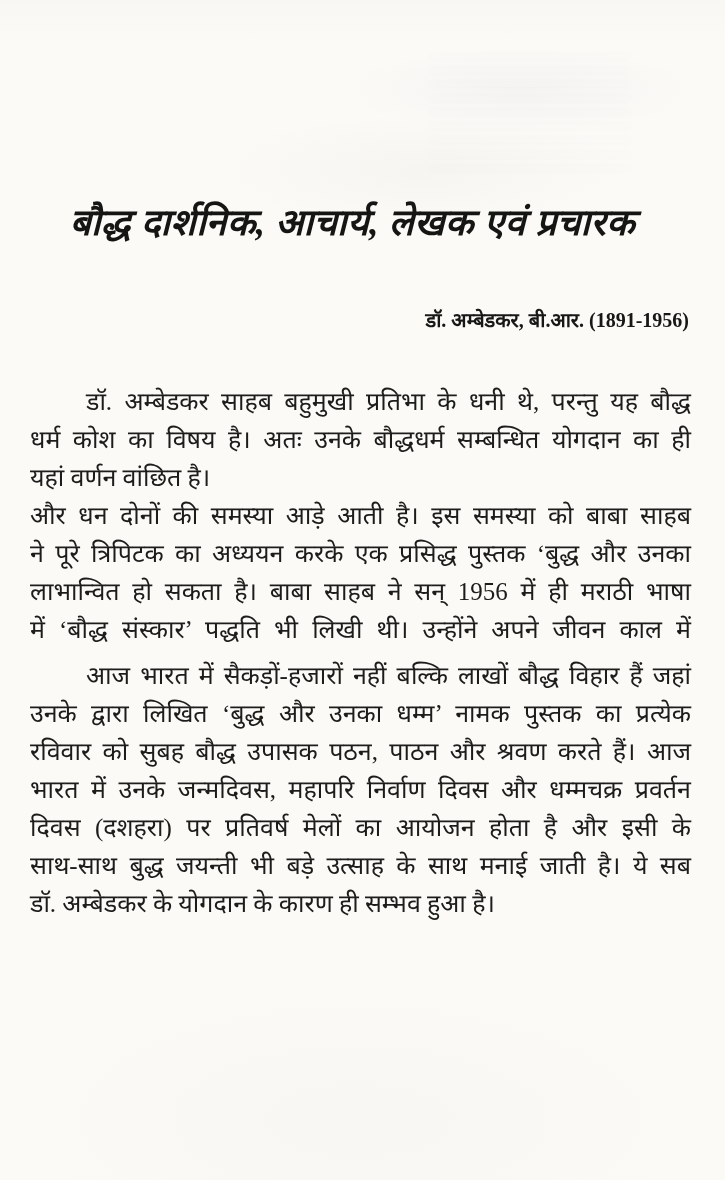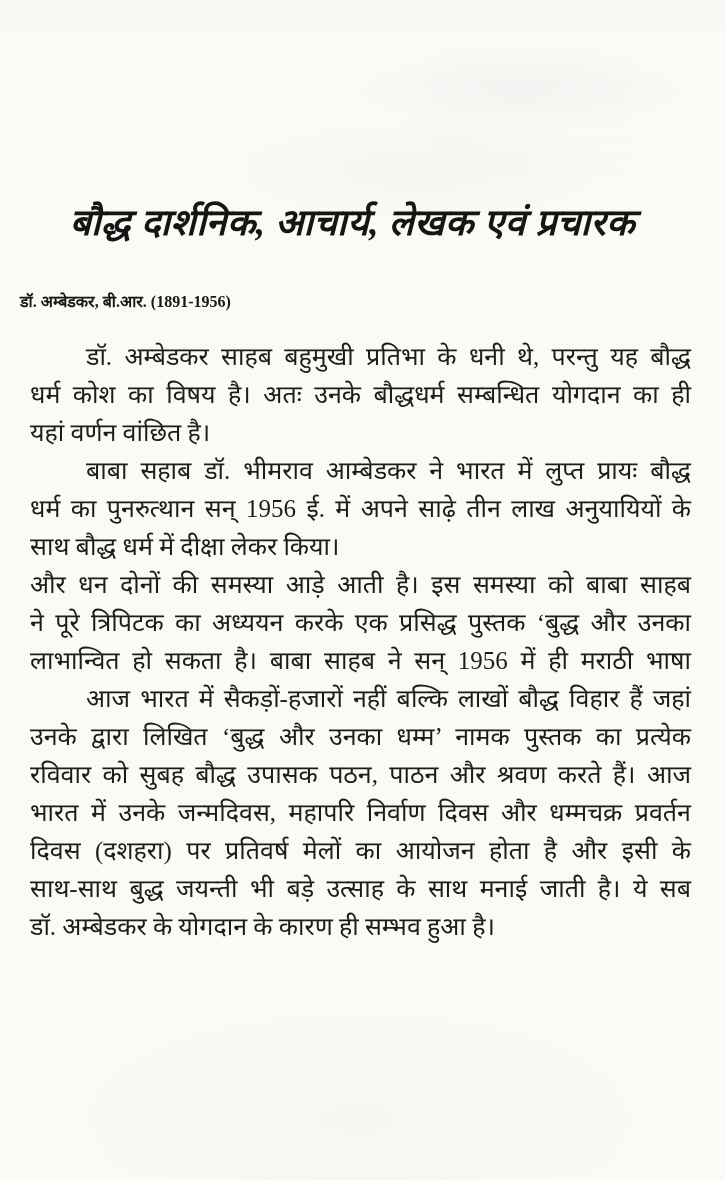--- a/index.html
+++ b/index.html
@@ -43,24 +43,24 @@
     padding: 200px 60px 0 40px;
     text-align: center;
     font-size: 37px;
     line-height: 1.25;
     font-weight: bold;
     font-style: italic; 
     letter-spacing: 0.5px;
     color: #151514;
   }
   .subtitle {
-    margin: 0;
+    margin: 16px;
     padding: 44px 20px 0 20px;
-    text-align: left;
-    font-size: 16px;
+    text-align: right;
+    font-size: 20px;
     font-weight: bold;
     font-style: normal;
     color: #171716;
   }
   .body-text {
     padding: 26px 34px 0 30px;
     font-size: 25px;
     color: #1c1c1b;
   }
   .para { margin: 0; }
@@ -78,44 +78,40 @@
   .line.justified {
     white-space: normal;
     text-align: justify;
     text-align-last: justify;
   }
   .line.last {
     white-space: normal;
     text-align: right;
     text-align-last: left;
   }
-  .line.first { text-indent: 56px; }
+  .line.first { text-indent: 56px; margin-top: 8px; }
 </style>
 </head>
 <body>
 
 <div class="page">
   <div class="bleed"></div>
   <h1 class="title">बौद्ध दार्शनिक, आचार्य, लेखक एवं प्रचारक</h1>
   <h2 class="subtitle">डॉ. अम्बेडकर, बी.आर. (1891-1956)</h2>
   <div class="body-text" id="paras">
       <div class="para">
         <div class="line justified first">डॉ. अम्बेडकर साहब बहुमुखी प्रतिभा के धनी थे, परन्तु यह बौद्ध</div>
         <div class="line justified">धर्म कोश का विषय है। अतः उनके बौद्धधर्म सम्बन्धित योगदान का ही</div>
         <div class="line justified last">यहां वर्णन वांछित है।</div>
       </div>
       <div class="para">
-        <div class="line justified first">बाबा सहाब डॉ. भीमराव आम्बेडकर ने भारत में लुप्त प्रायः बौद्ध</div>
-        <div class="line justified">धर्म का पुनरुत्थान सन् 1956 ई. में अपने साढ़े तीन लाख अनुयायियों के</div>
-        <div class="line justified last">साथ बौद्ध धर्म में दीक्षा लेकर किया।</div>
-      </div>
-      <div class="para">
         <div class="line justified">और धन दोनों की समस्या आड़े आती है। इस समस्या को बाबा साहब</div>
         <div class="line justified">ने पूरे त्रिपिटक का अध्ययन करके एक प्रसिद्ध पुस्तक ‘बुद्ध और उनका</div>
         <div class="line justified">लाभान्वित हो सकता है। बाबा साहब ने सन् 1956 में ही मराठी भाषा</div>
+        <div class="line justified">में ‘बौद्ध संस्कार’ पद्धति भी लिखी थी। उन्होंने अपने जीवन काल में</div>
       </div>
       <div class="para">
         <div class="line justified first">आज भारत में सैकड़ों-हजारों नहीं बल्कि लाखों बौद्ध विहार हैं जहां</div>
         <div class="line justified">उनके द्वारा लिखित ‘बुद्ध और उनका धम्म’ नामक पुस्तक का प्रत्येक</div>
         <div class="line justified">रविवार को सुबह बौद्ध उपासक पठन, पाठन और श्रवण करते हैं। आज</div>
         <div class="line justified">भारत में उनके जन्मदिवस, महापरि निर्वाण दिवस और धम्मचक्र प्रवर्तन</div>
         <div class="line justified">दिवस (दशहरा) पर प्रतिवर्ष मेलों का आयोजन होता है और इसी के</div>
         <div class="line justified">साथ-साथ बुद्ध जयन्ती भी बड़े उत्साह के साथ मनाई जाती है। ये सब</div>
         <div class="line justified last">डॉ. अम्बेडकर के योगदान के कारण ही सम्भव हुआ है।</div>
       </div>

